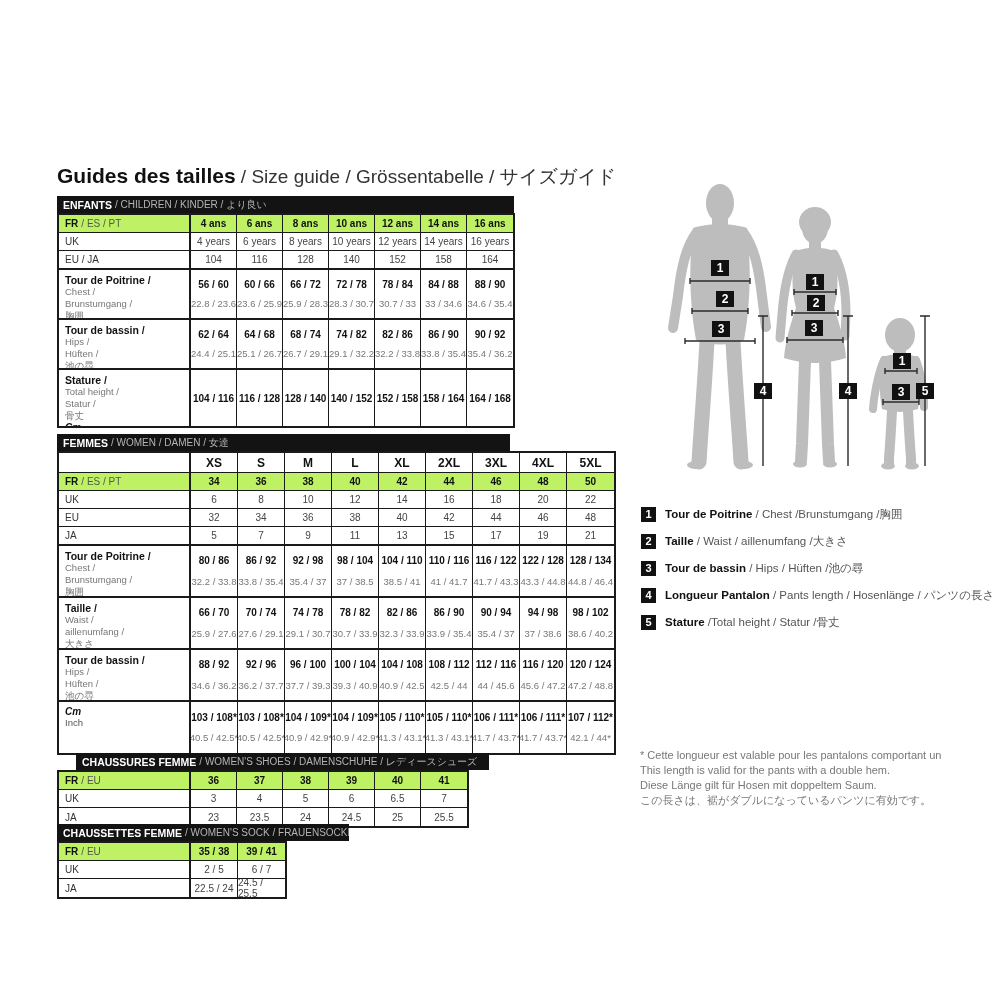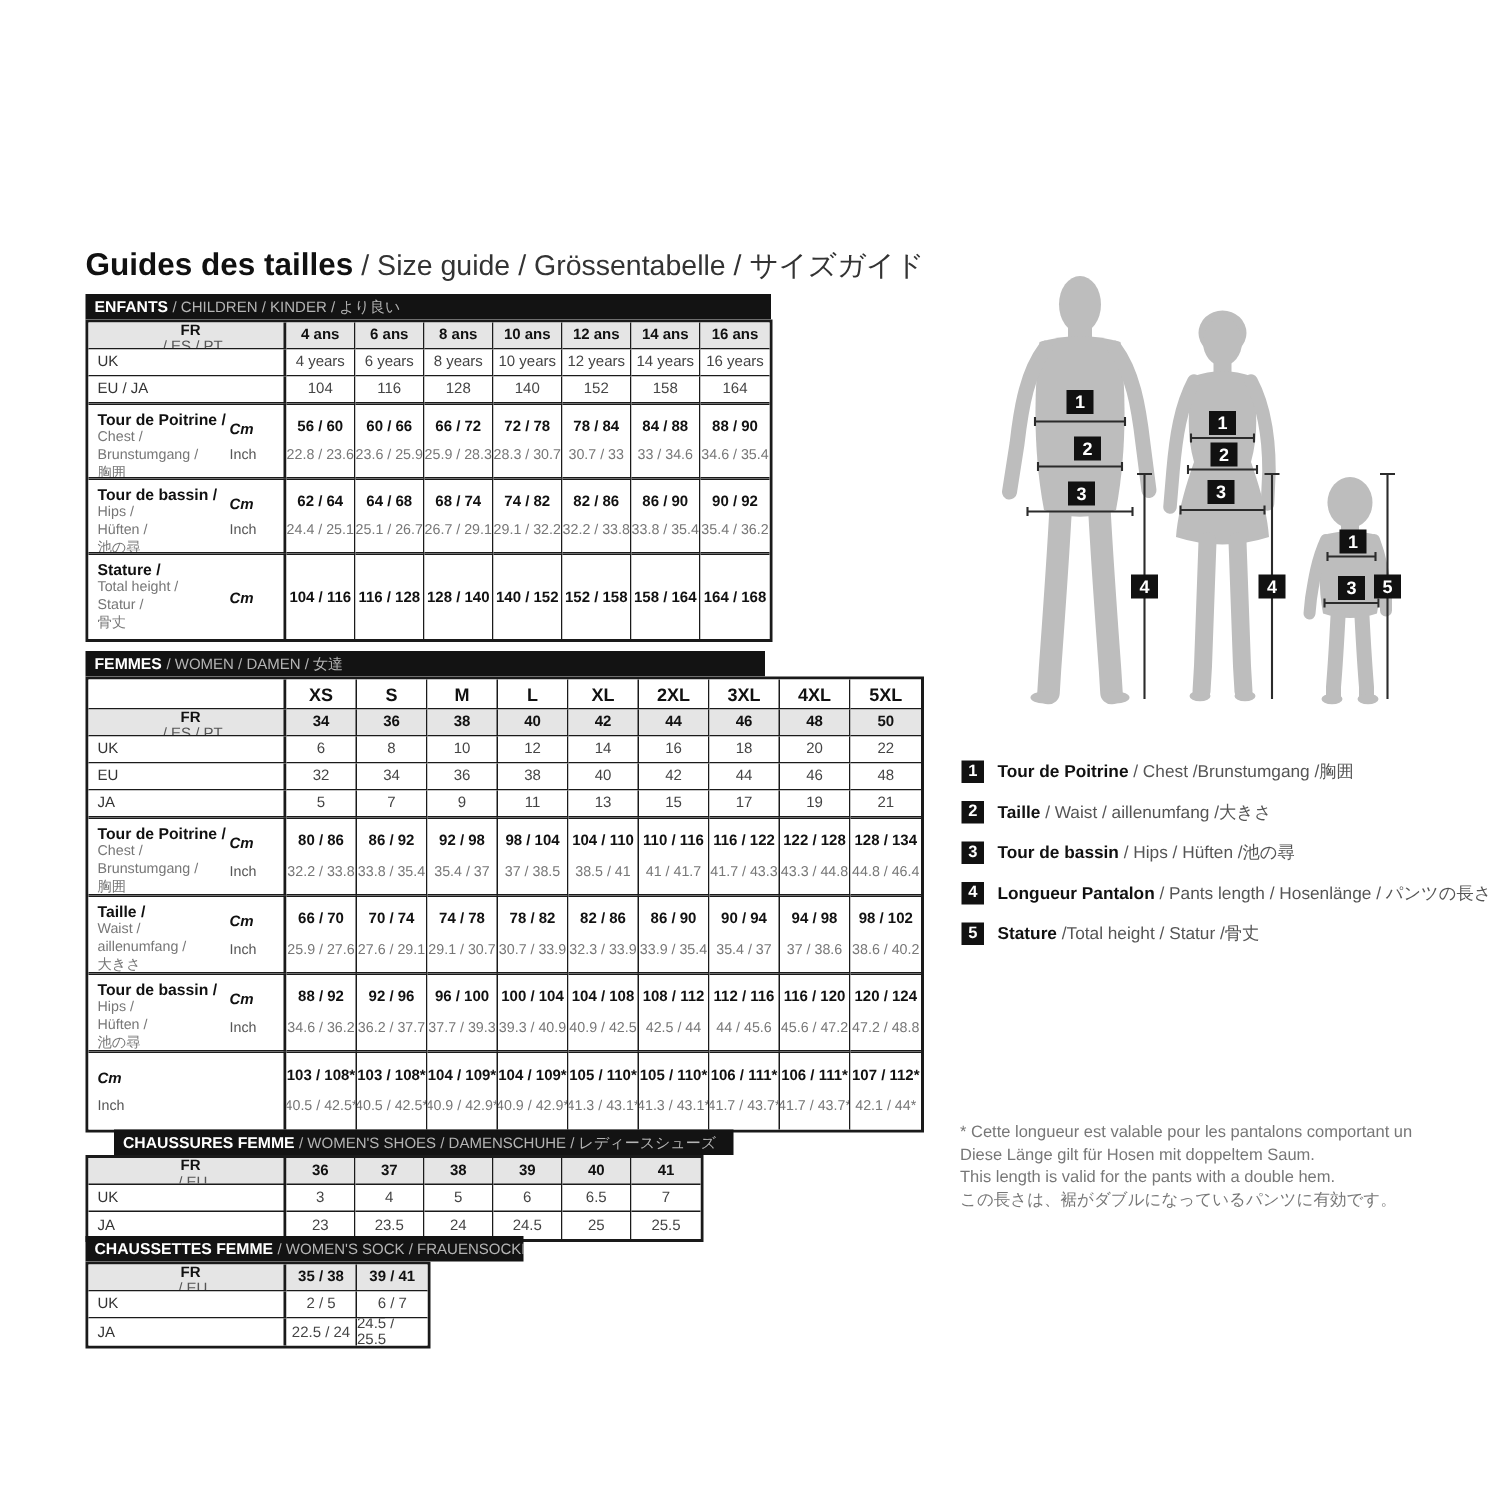--- a/index.html
+++ b/index.html
@@ -16,26 +16,26 @@
   .bar .rest{color:#b4b4b4;margin-left:3px;font-size:10px;}
   
   .tbl{position:absolute;display:grid;border:2px solid #1a1a1a;background:#fff;box-sizing:content-box;}
   .c{display:flex;align-items:center;justify-content:center;font-size:10px;color:#444;
      overflow:hidden;box-sizing:border-box;background:#fff;}
   .cr{border-right:1px solid #1a1a1a;}
   .cb{border-bottom:1px solid #1a1a1a;}
   .lc{justify-content:flex-start;padding-left:6px;}
   .lc.cr{border-right-width:2px;}
   .bt{border-top:1px solid #1a1a1a;}
-  .yellow{background:#e5e5e5;flex-direction:column;}
+  .yellow{background:#bef264;}
   .yellow b{font-weight:bold;color:#111;}
   .dim{color:#555;margin-left:3px;}
   .vb{font-weight:bold;color:#111;}
   .szc{font-size:12px;font-weight:bold;color:#111;}
-  .blklc{flex-direction:row;align-items:stretch;justify-content:space-between;padding:4px 0 2px 6px;}
+  .blklc{flex-direction:column;align-items:stretch;justify-content:space-between;padding:4px 0 2px 6px;}
   .lbl b{display:block;font-size:10.5px;line-height:12px;color:#111;font-weight:bold;}
   .sub{font-size:9.5px;line-height:12px;color:#777;}
   .units{width:36px;display:flex;flex-direction:column;justify-content:space-evenly;align-items:flex-start;}
   .unit-cm{font-size:10px;font-weight:bold;color:#111;font-style:italic;}
   .unit-inch{font-size:9.5px;color:#555;}
   .vcell{flex-direction:column;justify-content:space-evenly;}
   .cmv{font-size:10px;font-weight:bold;color:#111;white-space:nowrap;}
   .inv{font-size:9.5px;color:#777;white-space:nowrap;}
   
   .legend-item{position:absolute;left:641px;display:flex;align-items:center;height:16px;white-space:nowrap;}
@@ -541,22 +541,22 @@
     <span class="lbox">4</span>
     <span class="ltext"><b>Longueur Pantalon</b><span> / Pants length / Hosenlänge / パンツの長さ</span></span>
   </div>
   <div class="legend-item" style="top:614px;">
     <span class="lbox">5</span>
     <span class="ltext"><b>Stature</b><span> /Total height  / Statur /骨丈</span></span>
   </div>
 
   <div class="footnote">
     <div>* Cette longueur est valable pour les pantalons comportant un</div>
+    <div>This length is valid for the pants with a double hem.</div>
     <div>Diese Länge gilt für Hosen mit doppeltem Saum.</div>
-    <div>This length is valid for the pants with a double hem.</div>
     <div>この長さは、裾がダブルになっているパンツに有効です。</div>
   </div>
 
   <svg id="figures" width="330" height="310" viewBox="0 0 330 310">
 
     <g>
       <ellipse class="sil" cx="80" cy="25" rx="14" ry="19"></ellipse>
       <rect class="sil" x="72" y="40" width="16" height="12"></rect>
       <path class="sil" d="M53,50 Q80,42 107,50 C111,85 111,125 104,162 Q80,171 56,162 C49,125 49,85 53,50 Z"></path>
       <path class="limb" stroke-width="10" d="M57,54 C45,70 41,92 38,118 L33,150"></path>

